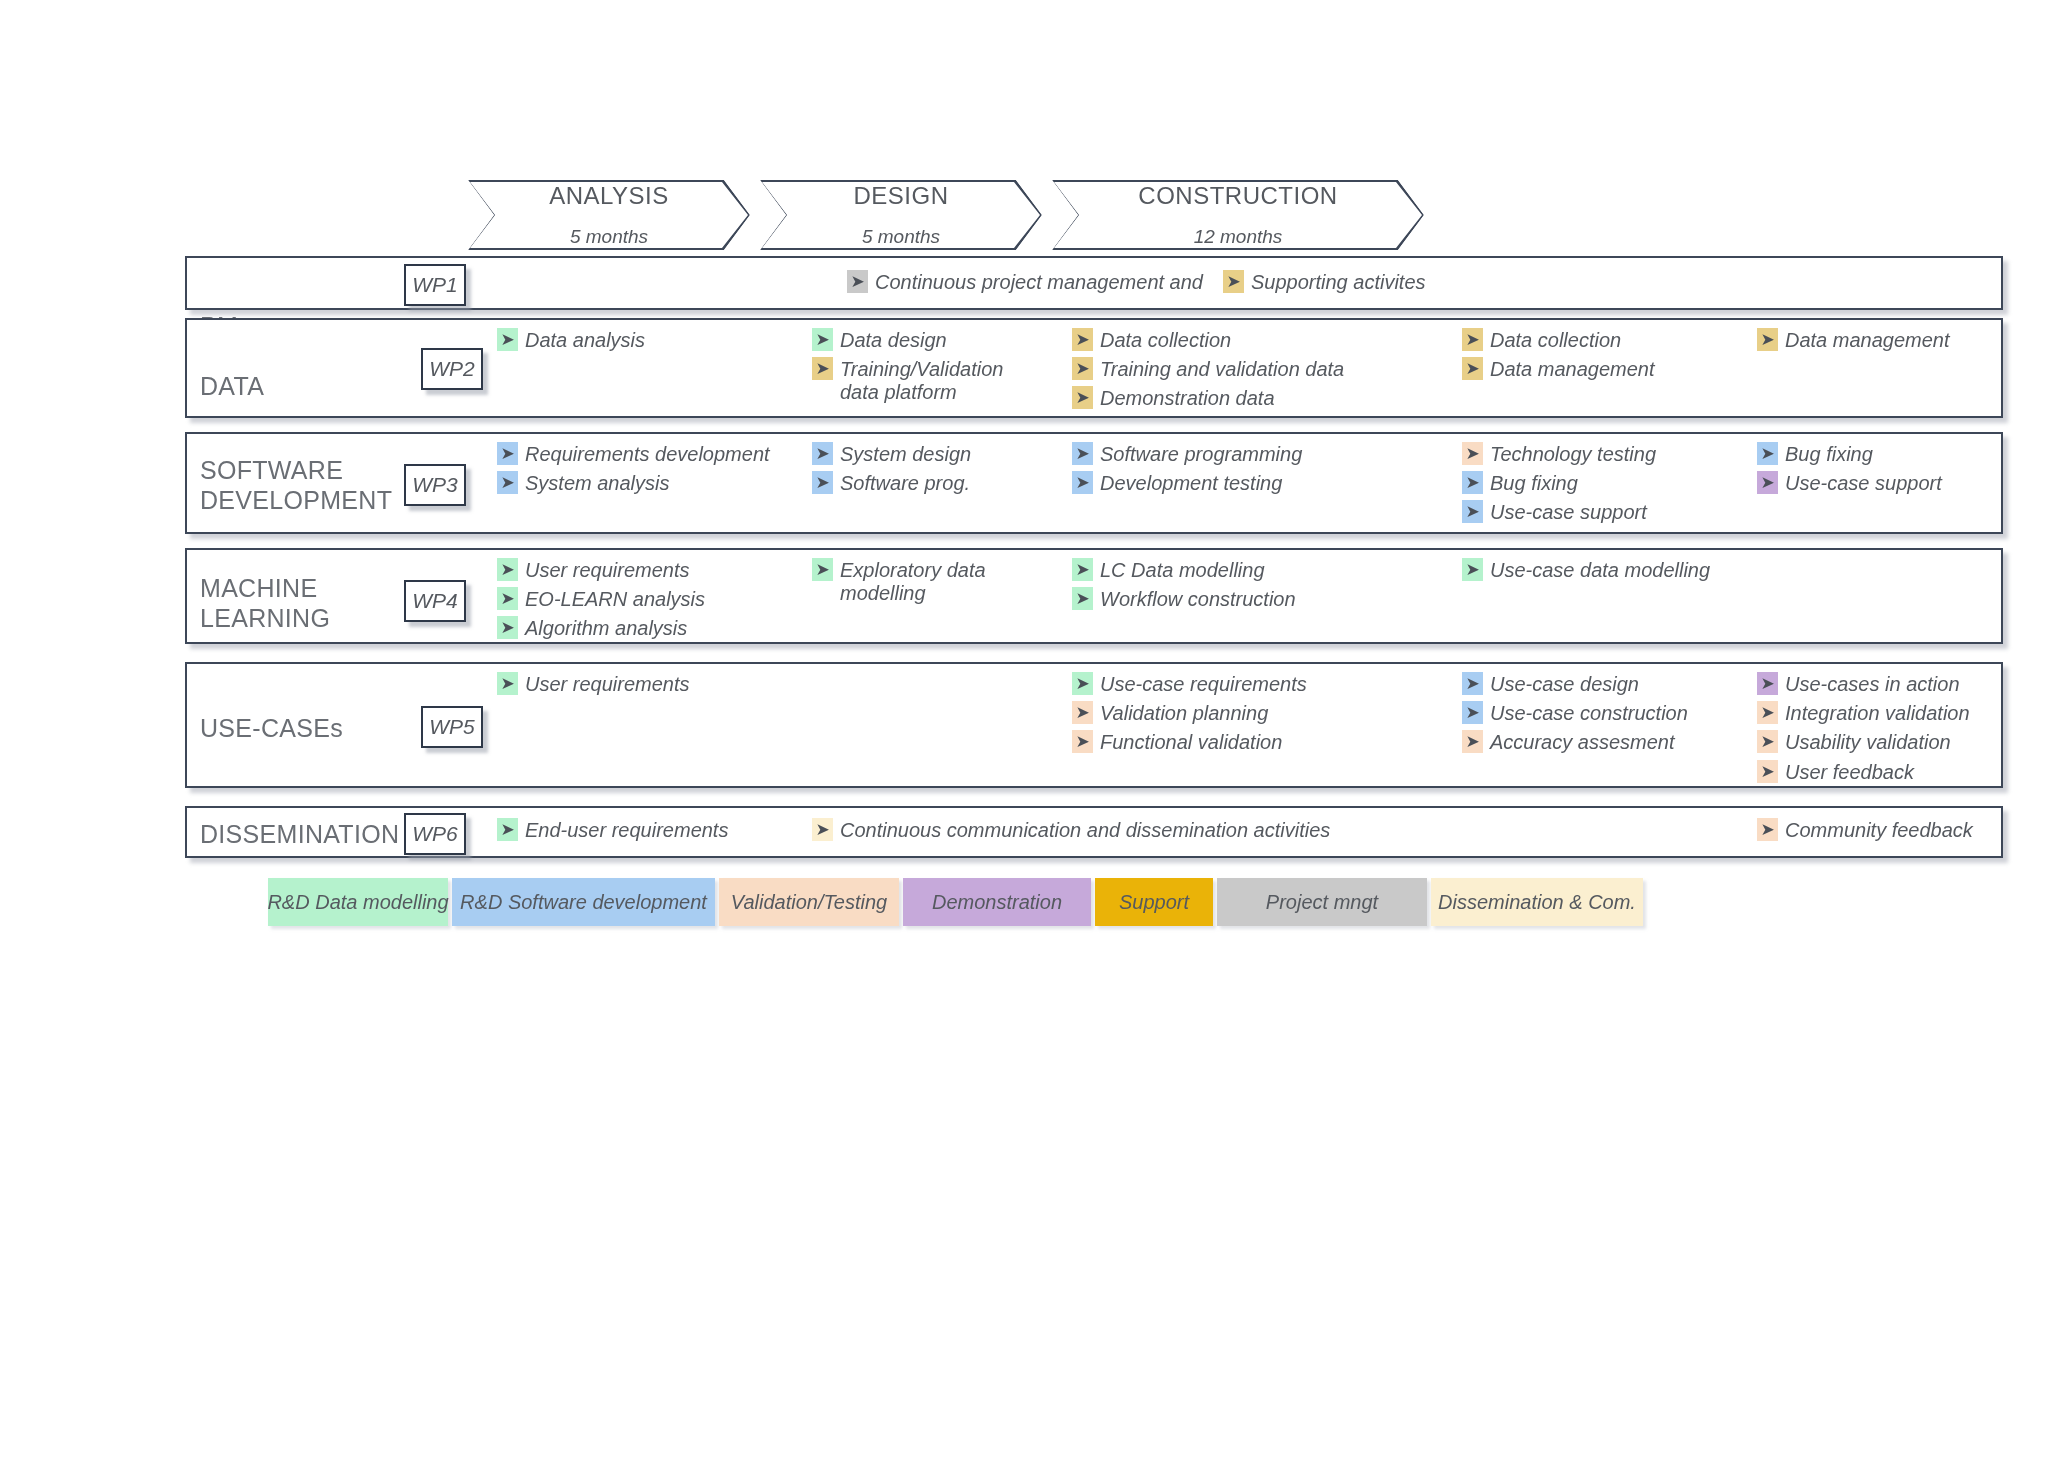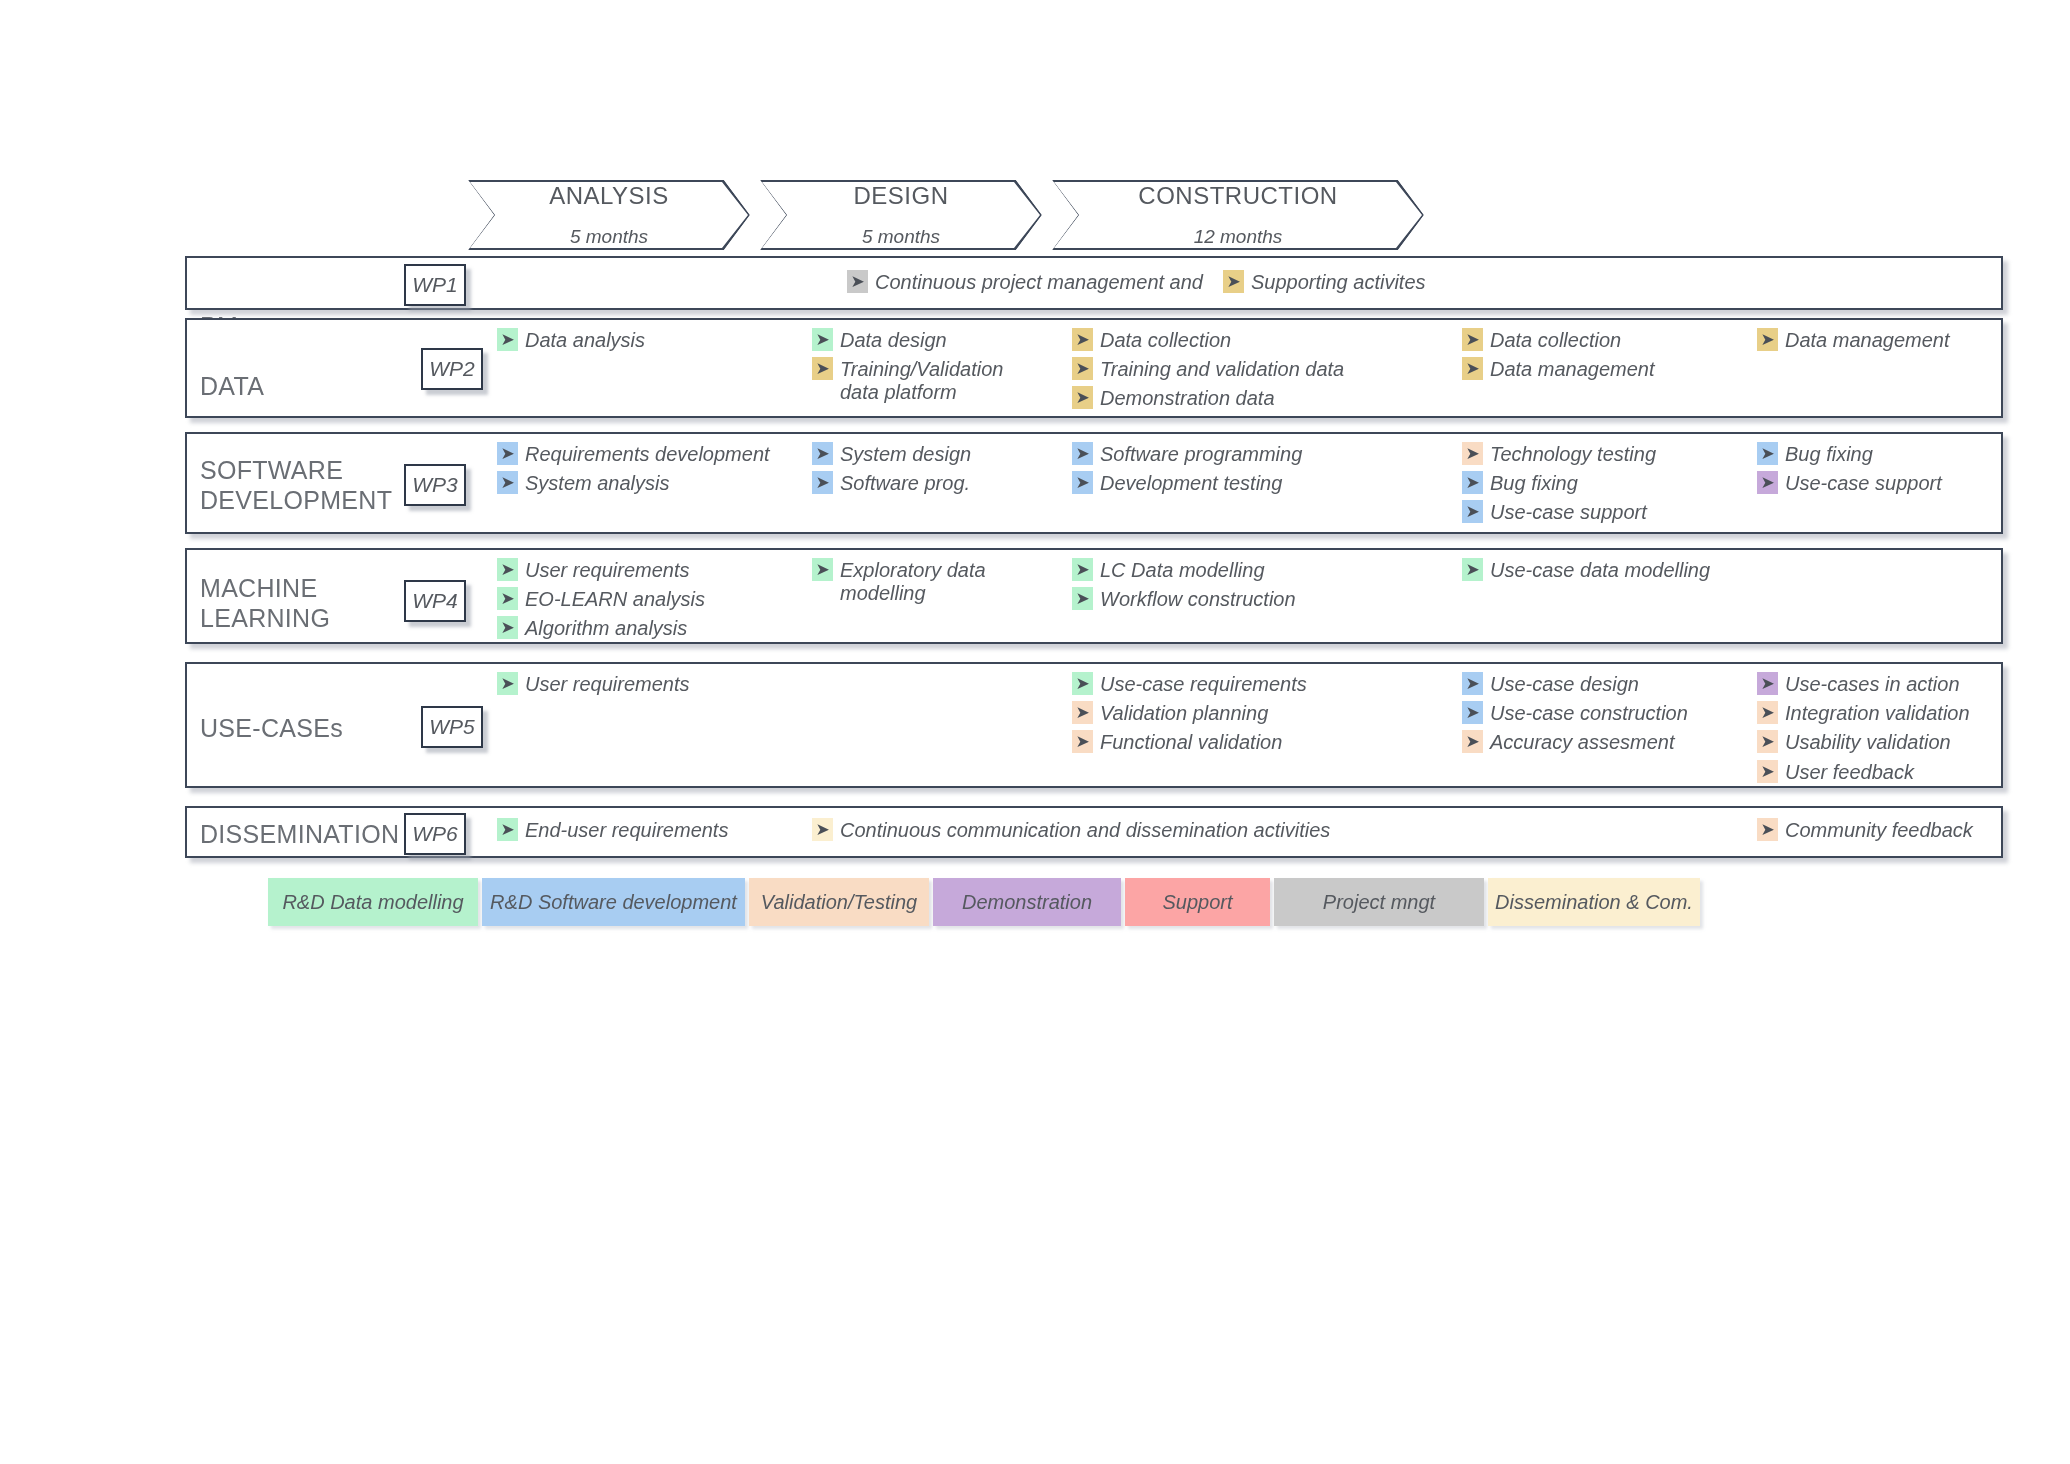--- a/index.html
+++ b/index.html
@@ -356,22 +356,22 @@
         <div class="col" style="left: 1570px; top: 10px;">
           <div class="task">
             <span class="bullet" style="background: rgb(249, 220, 196);">➤</span>
             <span class="ttxt">Community feedback</span>
           </div>
         </div>
       </div>
     </div>
 
   <div id="legend">
-      <div class="lg" style="width: 210px; background: rgb(181, 242, 205);">R&amp;D Data modelling</div>
+      <div class="lg" style="width: 180px; background: rgb(181, 242, 205);">R&amp;D Data modelling</div>
       <div class="lg" style="width: 263px; background: rgb(168, 205, 242);">R&amp;D Software development</div>
       <div class="lg" style="width: 180px; background: rgb(249, 220, 196);">Validation/Testing</div>
       <div class="lg" style="width: 188px; background: rgb(198, 169, 218);">Demonstration</div>
-      <div class="lg" style="width: 145px; background: #fca5a5;">Support</div>
+      <div class="lg" style="width: 118px; background: #eab308;">Support</div>
       <div class="lg" style="width: 210px; background: rgb(201, 201, 201);">Project mngt</div>
       <div class="lg" style="width: 212px; background: rgb(251, 239, 208);">Dissemination &amp; Com.</div>
     </div>
 
 </div>
 
 </body></html>

